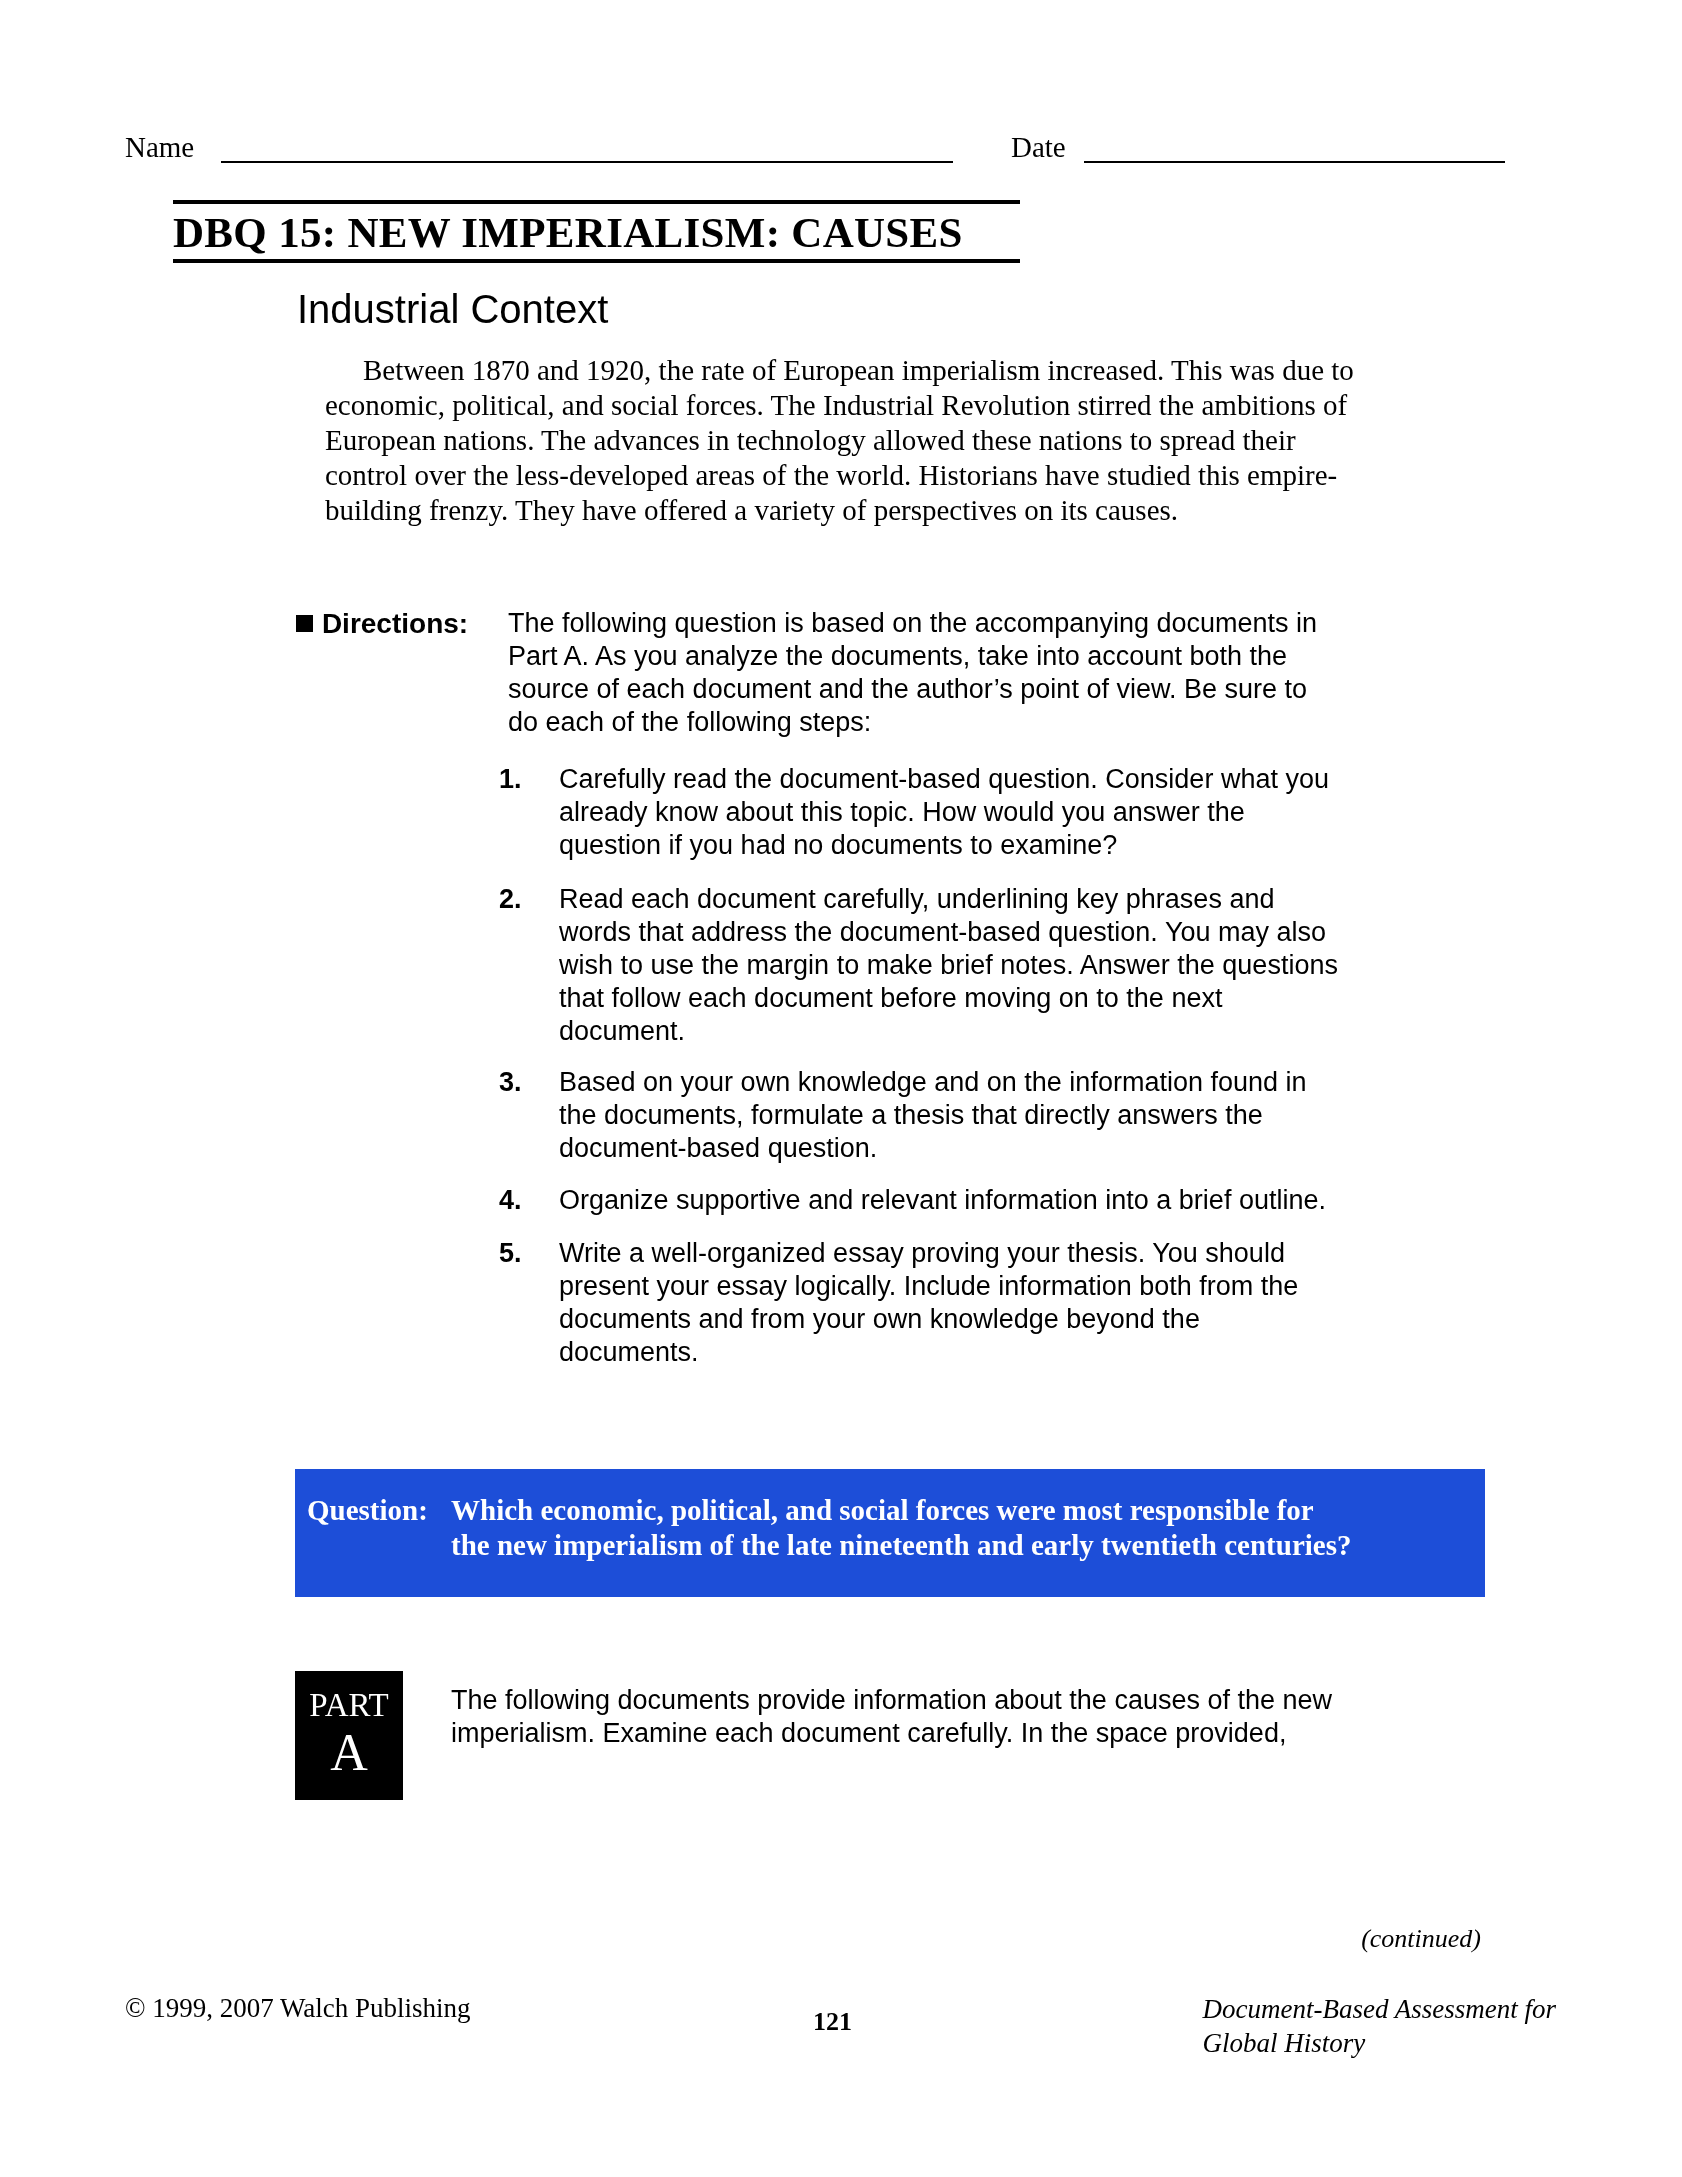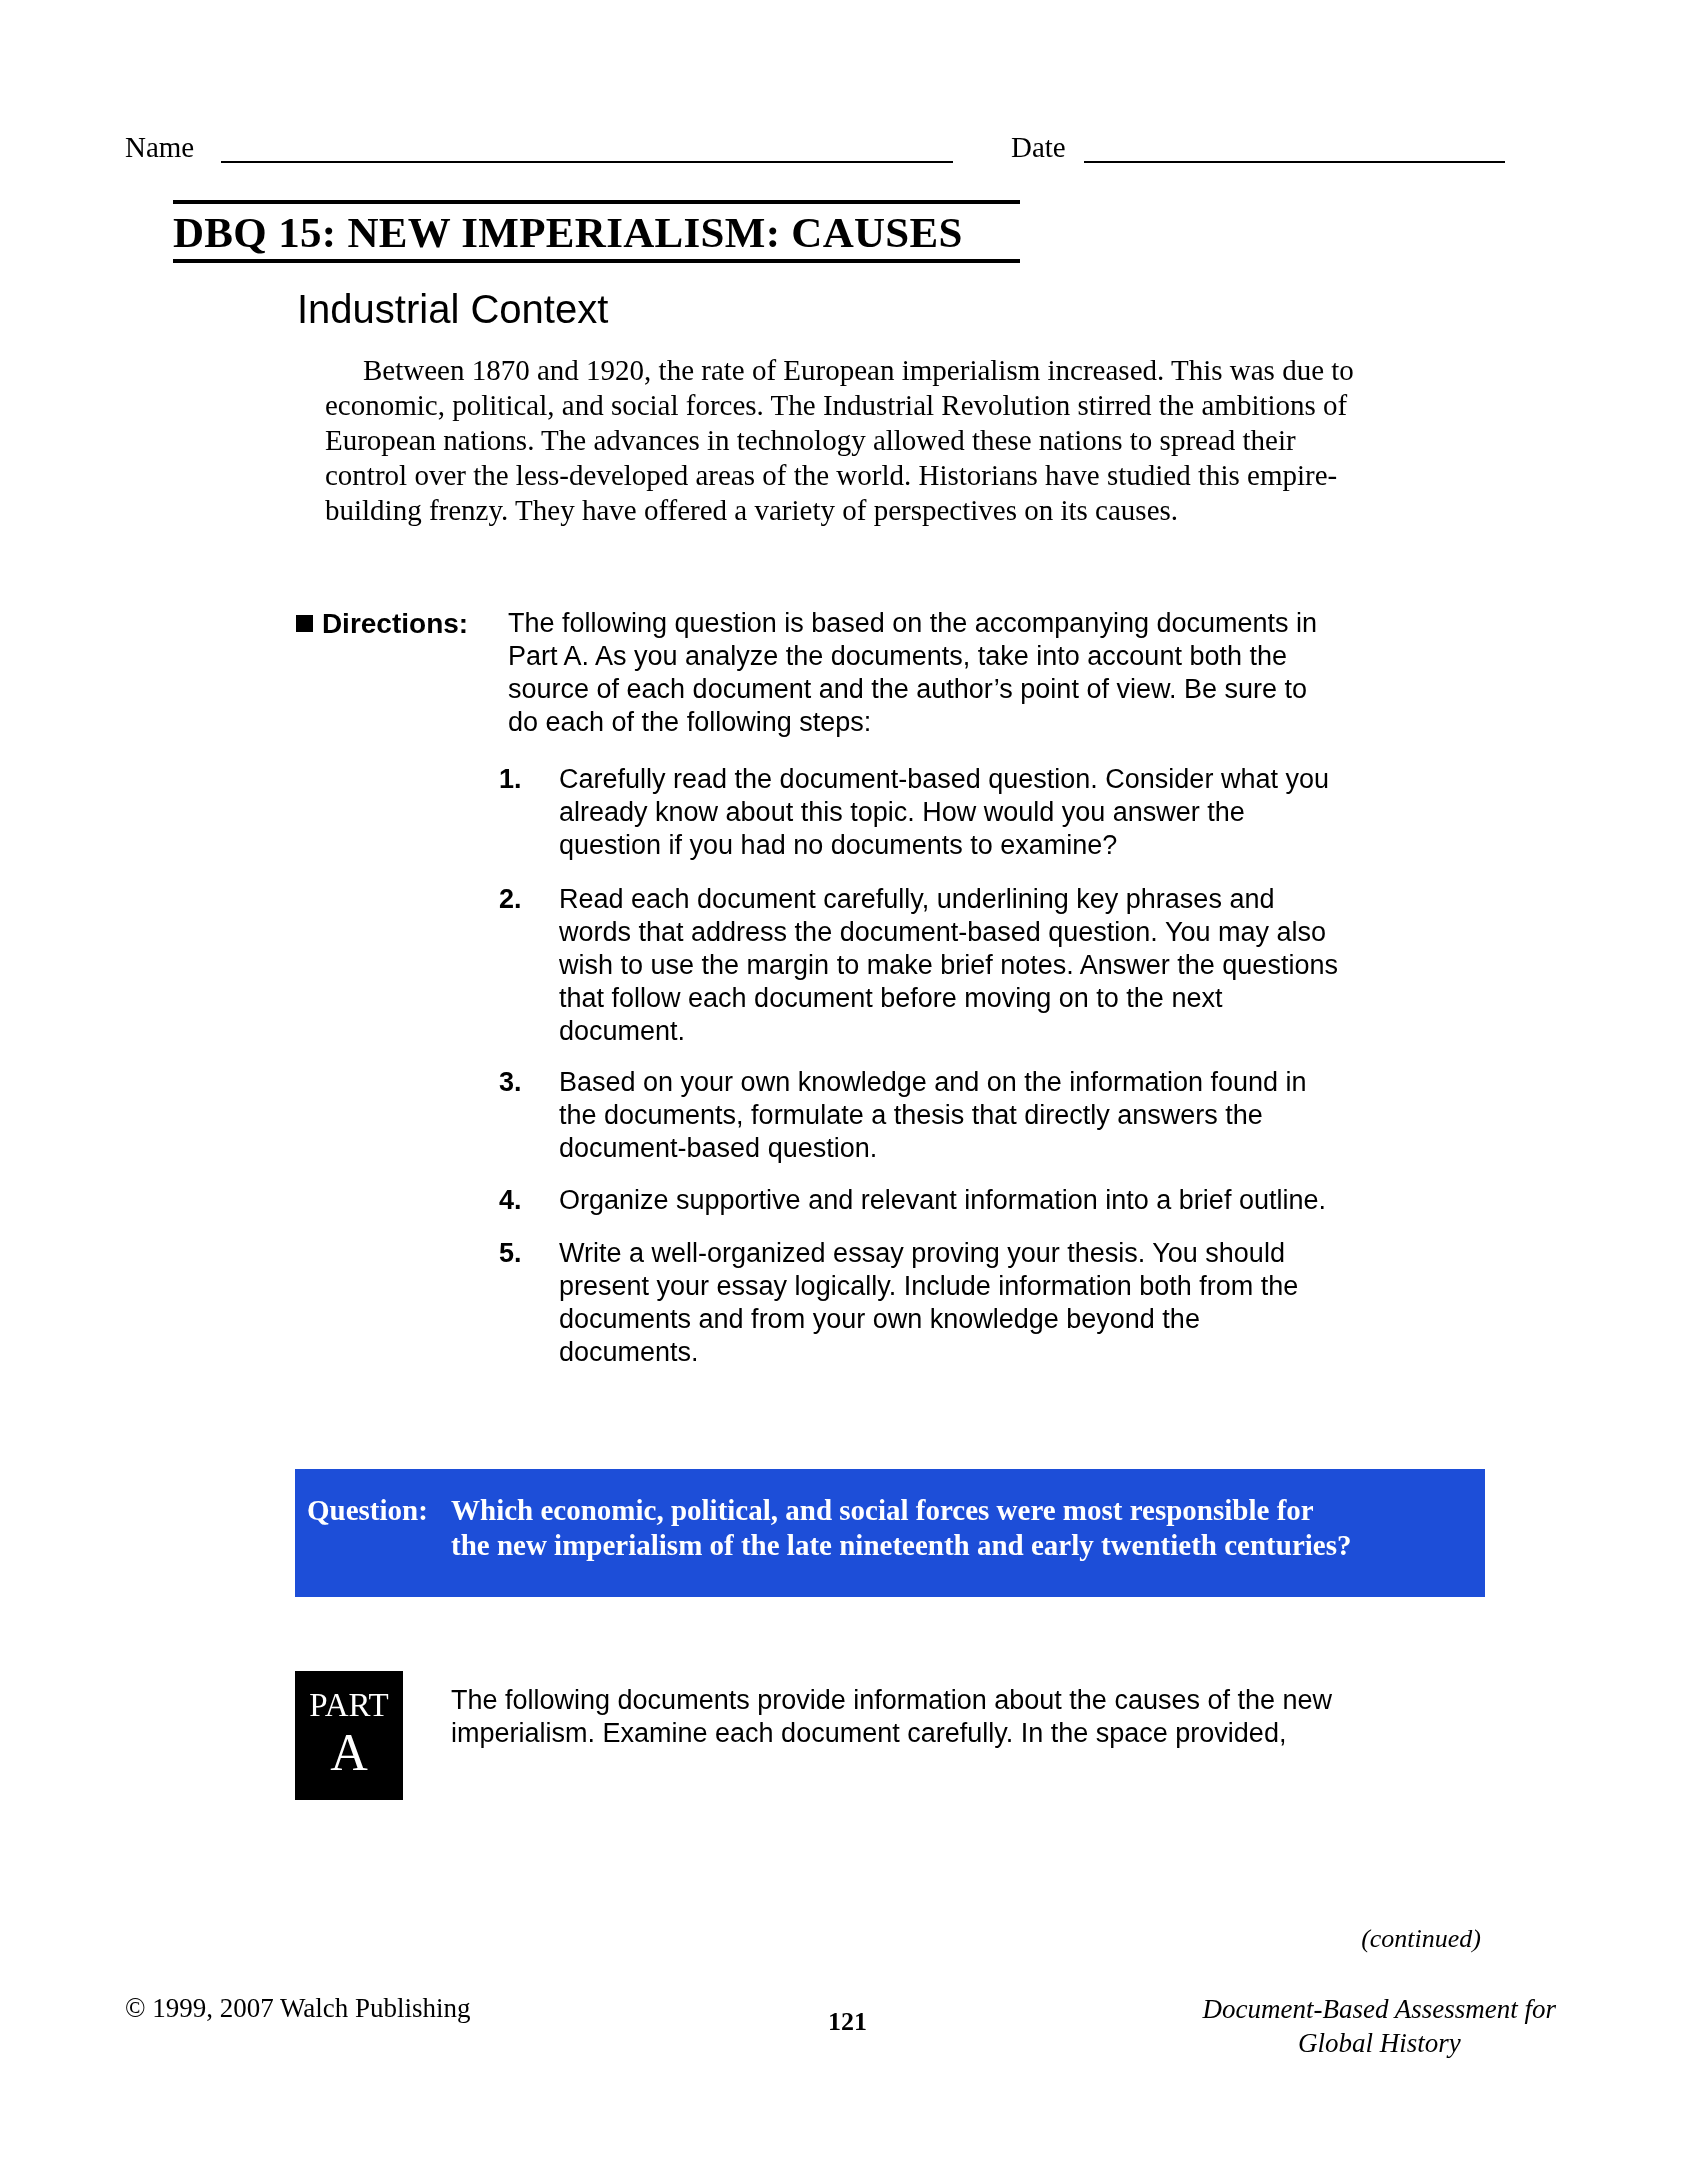--- a/index.html
+++ b/index.html
@@ -42,22 +42,22 @@
   
   .partbox { left:295px; top:1671px; width:108px; height:129px; background:#000; color:#fff; text-align:center; }
   .partbox .part-word { position:absolute; left:0; right:0; top:15.6px; font-size:33px; line-height:36px; }
   .partbox .part-letter { position:absolute; left:0; right:0; top:54px; font-size:52px; line-height:55px; }
   .part-text { left:451px; top:1684px; width:1038px; font-size:27px; line-height:33px; }
   .part-text .ln { display:block; white-space:nowrap; }
 
   
   .continued { right:202px; top:1923px; font-size:26px; font-style:italic; line-height:31px; }
   .copyright { left:125px; top:1992px; font-size:27px; line-height:33px; white-space:nowrap; }
-  .pagenum { left:813px; top:2006px; width:54px; text-align:right; font-size:26px; font-weight:bold; line-height:31px; }
-  .series { right:127px; top:1992px; font-size:27px; font-style:italic; line-height:34px; text-align:center; }
+  .pagenum { left:813px; top:2006px; width:54px; text-align:left; font-size:26px; font-weight:bold; line-height:31px; }
+  .series { right:127px; top:1992px; font-size:27px; font-style:italic; line-height:34px; text-align:left; }
   .series .ln { display:block; white-space:nowrap; }
 </style>
 </head>
 <body>
 
 <div class="abs serif field-label" style="left:125px; top:130px;">Name</div>
 <div class="abs field-line" style="left:221px; top:161px; width:732px;"></div>
 <div class="abs serif field-label" style="left:1011px; top:130px;">Date</div>
 <div class="abs field-line" style="left:1084px; top:161px; width:421px;"></div>
 

